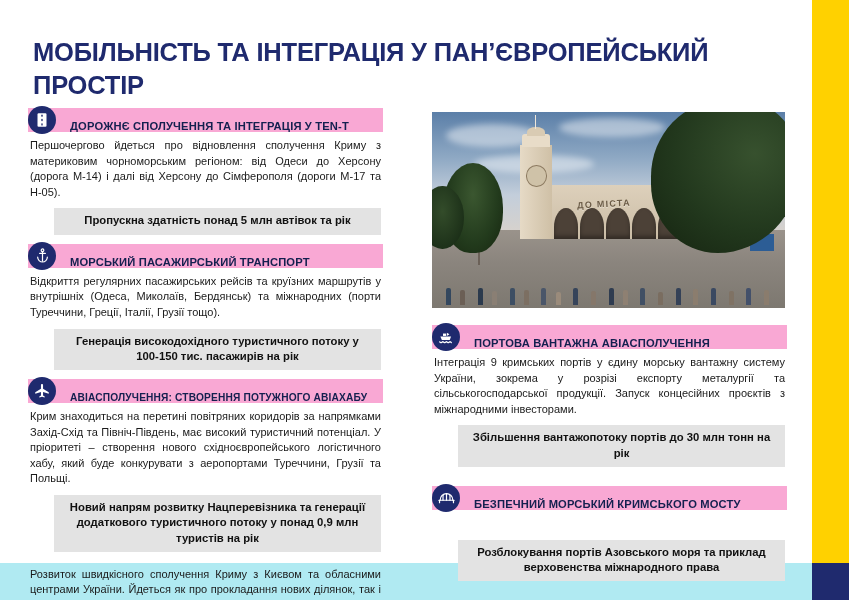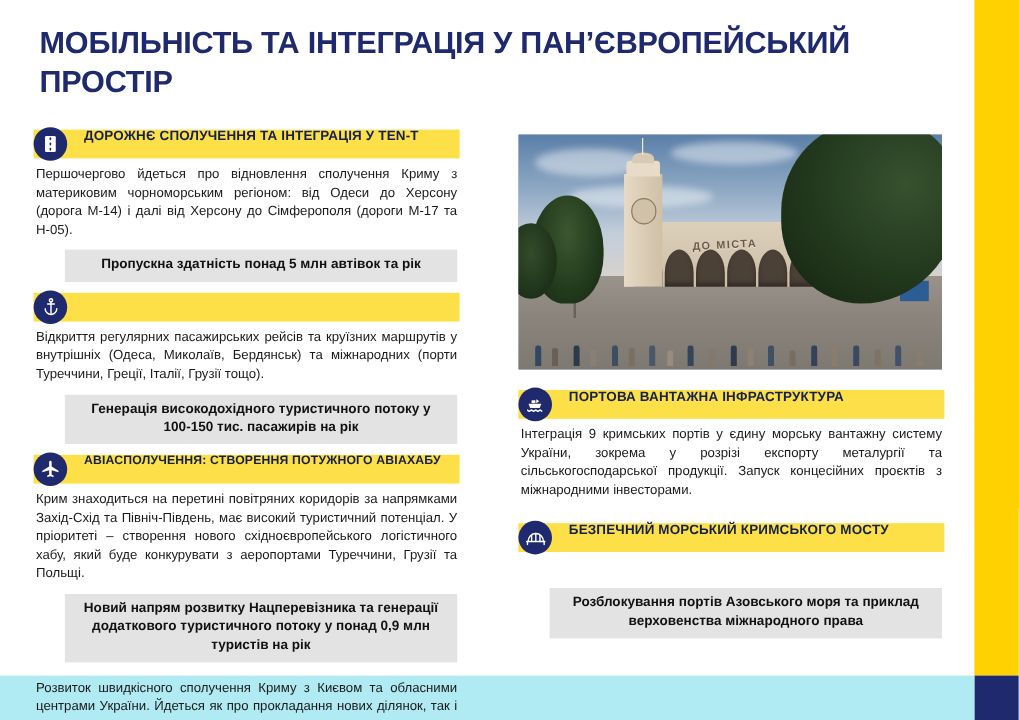--- a/index.html
+++ b/index.html
@@ -39,21 +39,21 @@
     top: 563px;
     width: 812px;
     height: 37px;
     background: #b0eaf2;
   }
 
   
   .page-title {
     position: absolute;
     left: 33px;
-    top: 20px;
+    top: 36px;
     width: 730px;
     color: #1f2a6e;
     font-size: 25.5px;
     font-weight: bold;
     line-height: 1.28;
     letter-spacing: -0.2px;
   }
 
   
   .col {
@@ -62,23 +62,23 @@
   }
   .col-left  { left: 28px;  width: 355px; }
   .col-right { left: 432px; width: 355px; }
 
   
   .block { position: relative; margin-bottom: 9px; }
 
   .block-head {
     position: relative;
     height: 24px;
-    background: #fde047;
+    background: #f9a8d4;
     display: flex;
-    align-items: flex-start;
+    align-items: flex-end;
   }
   .block-head-title {
     margin-left: 42px;
     color: #14204f;
     font-size: 11.2px;
     font-weight: bold;
     letter-spacing: 0.15px;
     white-space: nowrap;
   }
   .block-head-title.sm { font-size: 10.2px; }
@@ -347,20 +347,21 @@
       <span class="icon-badge">
         <svg width="17" height="17" viewBox="0 0 24 24" aria-hidden="true">
           <g fill="none" stroke="#ffffff" stroke-width="1.7" stroke-linecap="round">
             <circle cx="12" cy="4.6" r="1.9" fill="none"></circle>
             <line x1="12" y1="6.6" x2="12" y2="20"></line>
             <line x1="8" y1="9" x2="16" y2="9"></line>
             <path d="M5.2 14.4a6.8 6.8 0 0 0 13.6 0"></path>
           </g>
         </svg>
       </span>
+      <span class="block-head-title">МОРСЬКИЙ ПАСАЖИРСЬКИЙ ТРАНСПОРТ</span>
     </div>
     <div class="block-body">Відкриття регулярних пасажирських рейсів та круїзних маршрутів у внутрішніх (Одеса, Миколаїв, Бердянськ) та міжнародних (порти Туреччини, Греції, Італії, Грузії тощо).</div>
     <div class="highlight indent">Генерація високодохідного туристичного потоку у 100-150 тис. пасажирів на рік</div>
   </div>
 
   <div class="block">
     <div class="block-head">
       <span class="icon-badge">
         <svg width="18" height="18" viewBox="0 0 24 24" aria-hidden="true">
           <path fill="#ffffff" d="M21 15.5v-1.8l-7.6-4.6V4.3c0-.9-.6-1.6-1.4-1.6s-1.4.7-1.4 1.6v4.8L3 13.7v1.8l7.6-2.2v4.6l-2.2 1.5v1.3l3.6-.9 3.6.9v-1.3l-2.2-1.5v-4.6L21 15.5z"></path>
@@ -386,23 +387,24 @@
       <span class="icon-badge">
         <svg width="18" height="18" viewBox="0 0 24 24" aria-hidden="true">
           <g fill="#ffffff">
             <path d="M3 17.4c1.2 0 1.2 1.2 2.4 1.2s1.2-1.2 2.4-1.2 1.2 1.2 2.4 1.2 1.2-1.2 2.4-1.2 1.2 1.2 2.4 1.2 1.2-1.2 2.4-1.2 1.2 1.2 2.4 1.2v1.8c-1.2 0-1.2-1.2-2.4-1.2s-1.2 1.2-2.4 1.2-1.2-1.2-2.4-1.2-1.2 1.2-2.4 1.2-1.2-1.2-2.4-1.2-1.2 1.2-2.4 1.2S4.2 19.2 3 19.2z"></path>
             <path d="M4.6 11.2h14.2l-1.8 4.8H6.4z"></path>
             <rect x="8" y="7.4" width="4.2" height="3.2"></rect>
             <path d="M13.2 6.2l3.4 2.2-3.4 2.2z"></path>
           </g>
         </svg>
       </span>
-      <span class="block-head-title">ПОРТОВА ВАНТАЖНА ІНФРАСТРУКТУРА</span>
+      <span class="block-head-title">ПОРТОВА ВАНТАЖНА АВІАСПОЛУЧЕННЯ</span>
     </div>
     <div class="block-body">Інтеграція 9 кримських портів у єдину морську вантажну систему України, зокрема у розрізі експорту металургії та сільськогосподарської продукції. Запуск концесійних проєктів з міжнародними інвесторами.</div>
+    <div class="highlight indent">Збільшення вантажопотоку портів до 30 млн тонн на рік</div>
   </div>
 
   <div class="block" style="margin-top:19px;">
     <div class="block-head">
       <span class="icon-badge">
         <svg width="19" height="19" viewBox="0 0 24 24" aria-hidden="true">
           <g stroke="#ffffff" stroke-width="1.5" fill="none" stroke-linecap="round">
             <path d="M2.5 15.5h19"></path>
             <path d="M4 15.5C4 10.3 7.6 7 12 7s8 3.3 8 8.5"></path>
             <path d="M12 7v8.5"></path>

